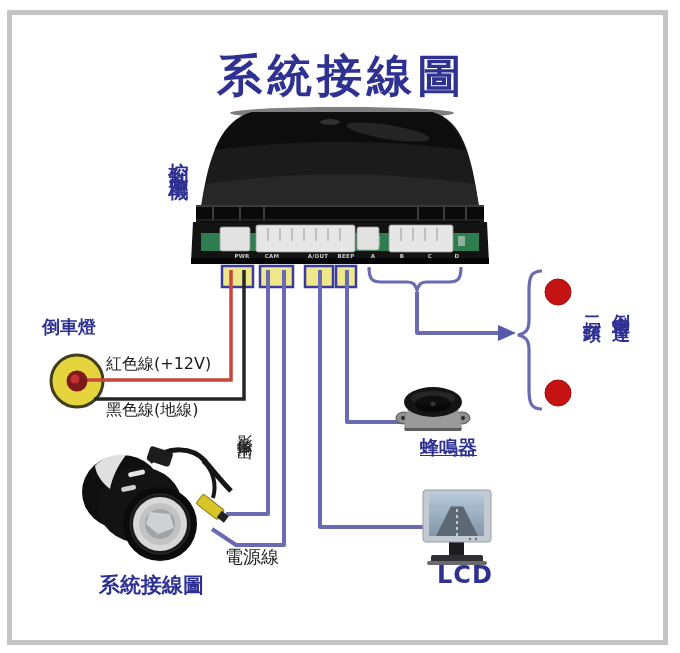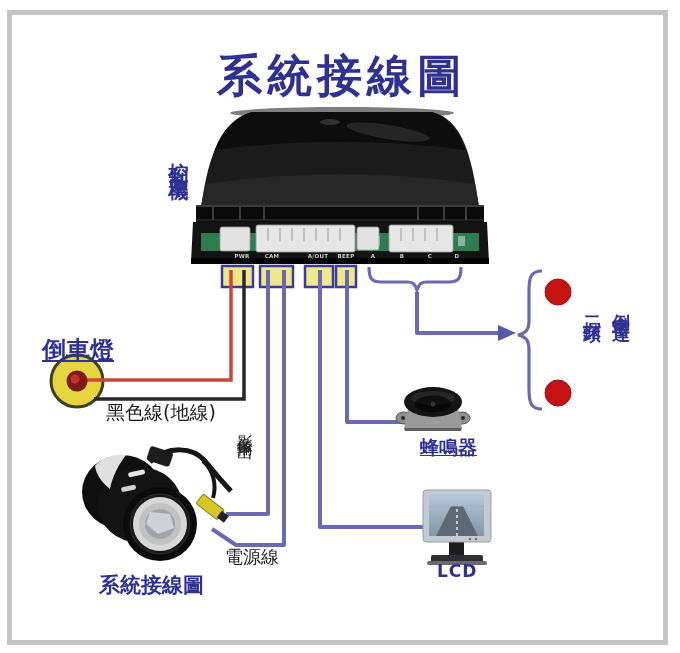--- a/index.html
+++ b/index.html
@@ -168,25 +168,26 @@
 
   <span class="portlbl" style="left:242px;">PWR</span>
   <span class="portlbl" style="left:272px;">CAM</span>
   <span class="portlbl" style="left:318px;">A/OUT</span>
   <span class="portlbl" style="left:346px;">BEEP</span>
   <span class="portlbl" style="left:373px;">A</span>
   <span class="portlbl" style="left:402px;">B</span>
   <span class="portlbl" style="left:430px;">C</span>
   <span class="portlbl" style="left:457px;">D</span>
 
-  <div class="lbl blue" style="left:42px;top:334px;font-size:24px;text-decoration:underline;">倒車燈</div>
-  <div class="lbl" style="left:106px;top:400px;font-size:19px;">黑色線(地線)</div>
+  <div class="lbl blue" style="left:42px;top:315px;font-size:18px;">倒車燈</div>
+  <div class="lbl" style="left:106px;top:354px;font-size:16px;">紅色線(+12V)</div>
+  <div class="lbl" style="left:106px;top:400px;font-size:16px;">黑色線(地線)</div>
 
   <div class="lbl vtext" style="left:237px;top:422px;font-size:16px;letter-spacing:3px;">影像輸出</div>
   <div class="lbl" style="left:225px;top:545px;font-size:18px;">電源線</div>
   <div class="lbl blue" style="left:99px;top:571px;font-size:21px;">系統接線圖</div>
 
   <div class="lbl blue" style="left:420px;top:435px;font-size:19px;text-decoration:underline;">蜂鳴器</div>
-  <div class="lbl blue" style="left:437px;top:561px;font-size:17px;letter-spacing:1px;">LCD</div>
+  <div class="lbl blue" style="left:437px;top:561px;font-size:24px;letter-spacing:1px;">LCD</div>
 
   <div class="lbl blue vtext" style="left:583px;top:303px;font-size:18px;letter-spacing:5px;">二探頭</div>
   <div class="lbl blue vtext" style="left:612px;top:300px;font-size:18px;letter-spacing:3px;">倒車雷達</div>
 </div>
 
 </body></html>

